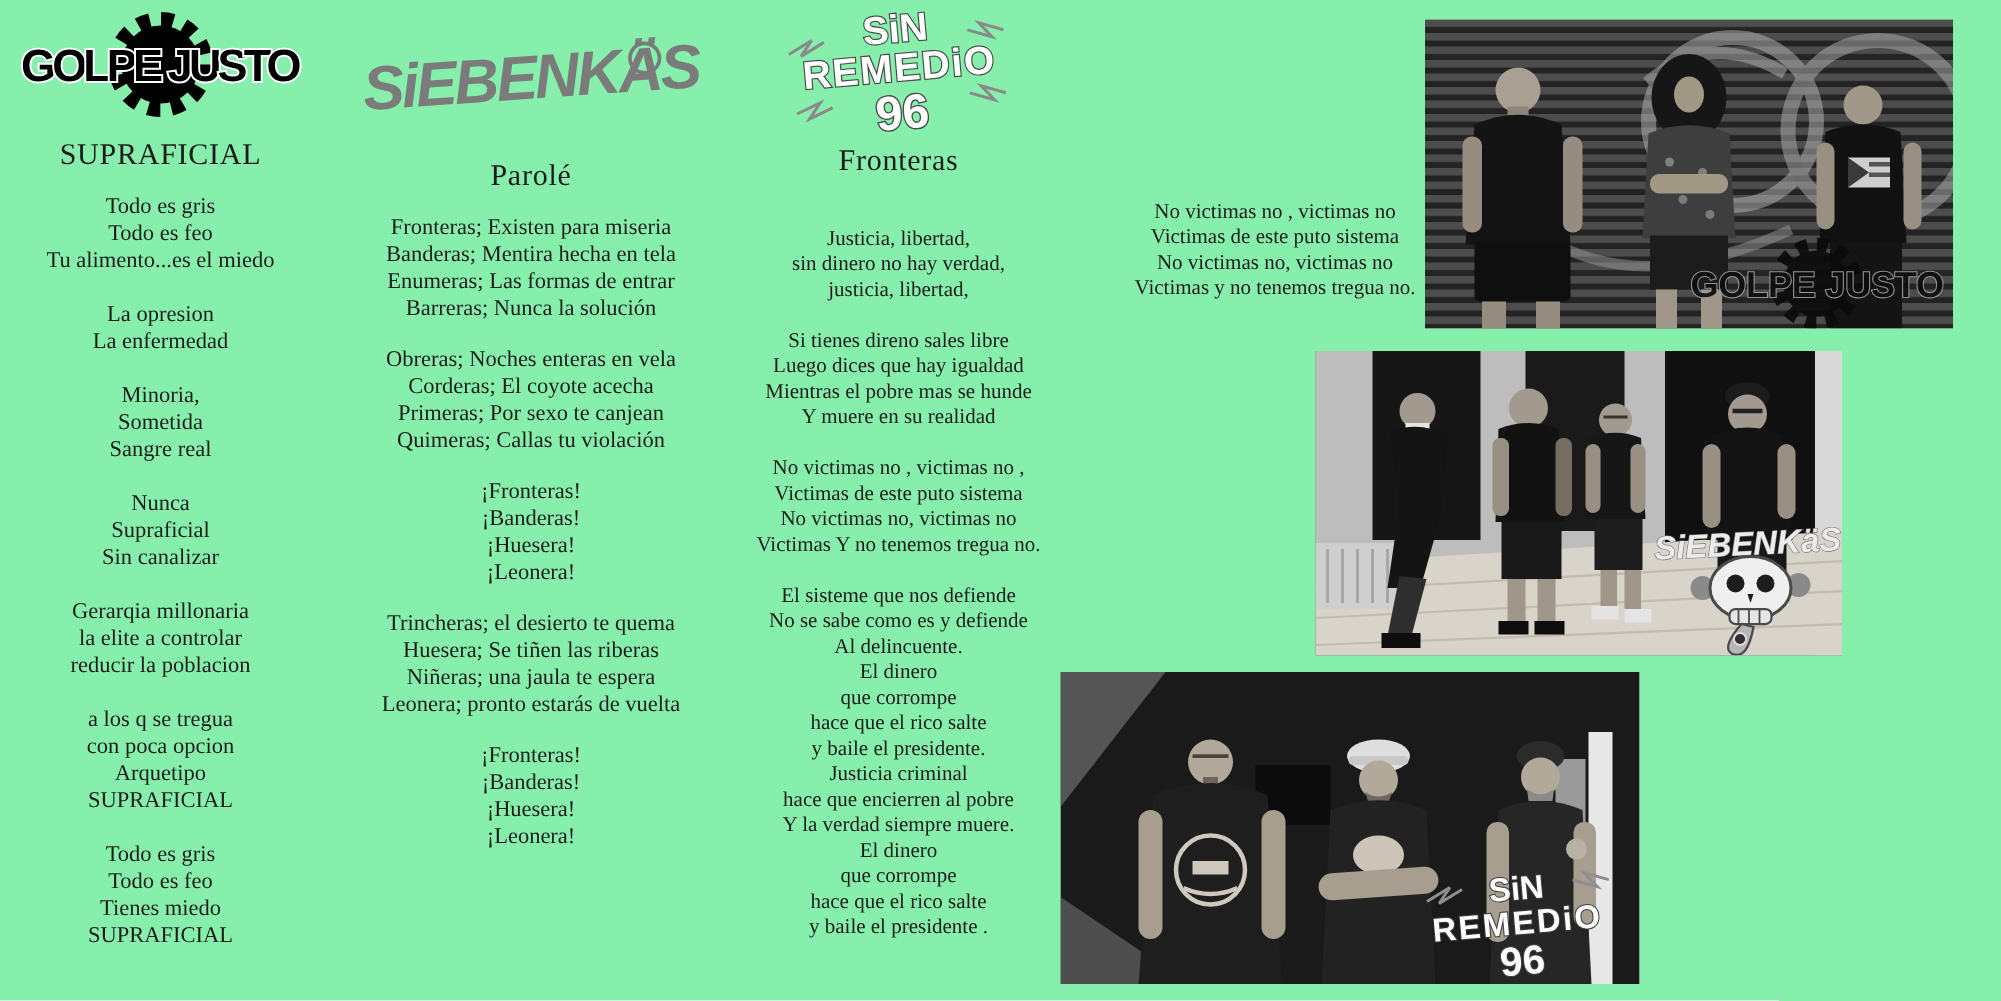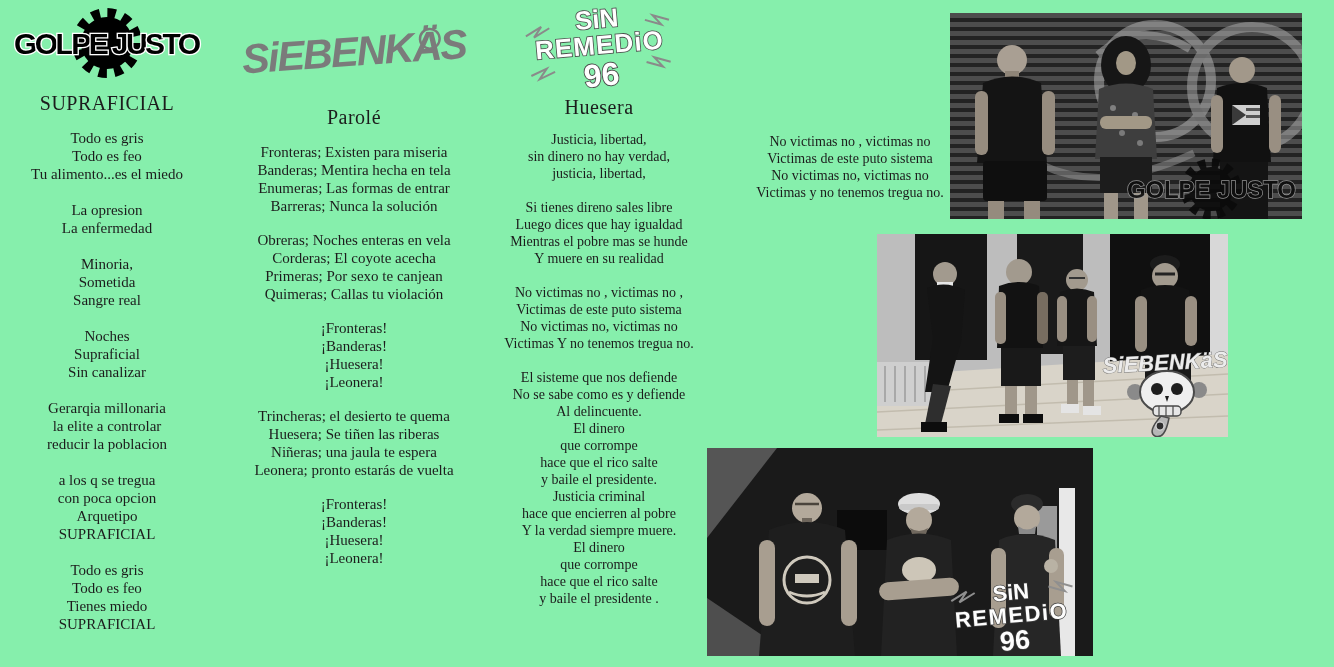--- a/index.html
+++ b/index.html
@@ -10,21 +10,21 @@
   .col-1{left:0;top:6px;width:214px}
   .col-2{left:238px;top:14px;width:232px}
   .col-3{left:488px;top:0px;width:222px}
   .col-4{left:738px;top:133px;width:224px}
   .logo-box{display:flex;justify-content:center}
   .song-title{font-size:20px;font-weight:normal;letter-spacing:.5px}
   .col-1 .song-title{margin-top:12px}
   .col-2 .song-title{margin-top:20px}
   .col-3 .song-title{margin-top:4px}
   .stanzas{margin-top:14px}
-  .col-3 .stanzas{margin-top:12px}
+  .col-3 .stanzas{margin-top:32px}
   .stanza{margin-bottom:18px}
   .col-2 .stanza{margin-bottom:16px}
   .col-3 .stanza,.col-4 .stanza{margin-bottom:17px}
   .line{white-space:nowrap;font-size:15px;line-height:18px}
   .col-3 .line,.col-4 .line{font-size:14px;line-height:17px}
   .photo{position:absolute;overflow:hidden;background:#888}
   .photo svg{display:block}
   .photo-1{left:950px;top:13px;width:352px;height:206px}
   .photo-2{left:877px;top:234px;width:351px;height:203px}
   .photo-3{left:707px;top:448px;width:386px;height:208px}
@@ -53,21 +53,21 @@
         <div class="stanza">
           <div class="line">La opresion</div>
           <div class="line">La enfermedad</div>
         </div>
         <div class="stanza">
           <div class="line">Minoria,</div>
           <div class="line">Sometida</div>
           <div class="line">Sangre real</div>
         </div>
         <div class="stanza">
-          <div class="line">Noches</div>
+          <div class="line">Nunca</div>
           <div class="line">Supraficial</div>
           <div class="line">Sin canalizar</div>
         </div>
         <div class="stanza">
           <div class="line">Gerarqia millonaria</div>
           <div class="line">la elite a controlar</div>
           <div class="line">reducir la poblacion</div>
         </div>
         <div class="stanza">
           <div class="line">a los q se tregua</div>
@@ -135,21 +135,21 @@
           <polyline points="28,30 44,22 36,32 52,24" fill="none" stroke="#8a8a8a" stroke-width="2"></polyline>
           <polyline points="172,26 156,20 164,30 148,24" fill="none" stroke="#8a8a8a" stroke-width="2"></polyline>
           <polyline points="30,70 46,64 38,74 54,68" fill="none" stroke="#8a8a8a" stroke-width="2"></polyline>
           <polyline points="170,68 154,62 162,72 146,66" fill="none" stroke="#8a8a8a" stroke-width="2"></polyline>
           <text x="100" y="28" text-anchor="middle" font-size="26" fill="#fff" stroke="#4a4a4a" stroke-width="1.6" paint-order="stroke">SiN</text>
           <text x="100" y="54" text-anchor="middle" font-size="26" fill="#fff" stroke="#4a4a4a" stroke-width="1.6" paint-order="stroke" textLength="128">REMEDiO</text>
           <text x="100" y="86" text-anchor="middle" font-size="32" fill="#fff" stroke="#4a4a4a" stroke-width="1.8" paint-order="stroke">96</text>
         </g>
       </svg>
     </div>
-    <h2 class="song-title">Huesera</h2>
+    <h2 class="song-title">Fronteras</h2>
     <div class="stanzas">
         <div class="stanza">
           <div class="line">Justicia, libertad,</div>
           <div class="line">sin dinero no hay verdad,</div>
           <div class="line">justicia, libertad,</div>
         </div>
         <div class="stanza">
           <div class="line">Si tienes direno sales libre</div>
           <div class="line">Luego dices que hay igualdad</div>
           <div class="line">Mientras el pobre mas se hunde</div>

